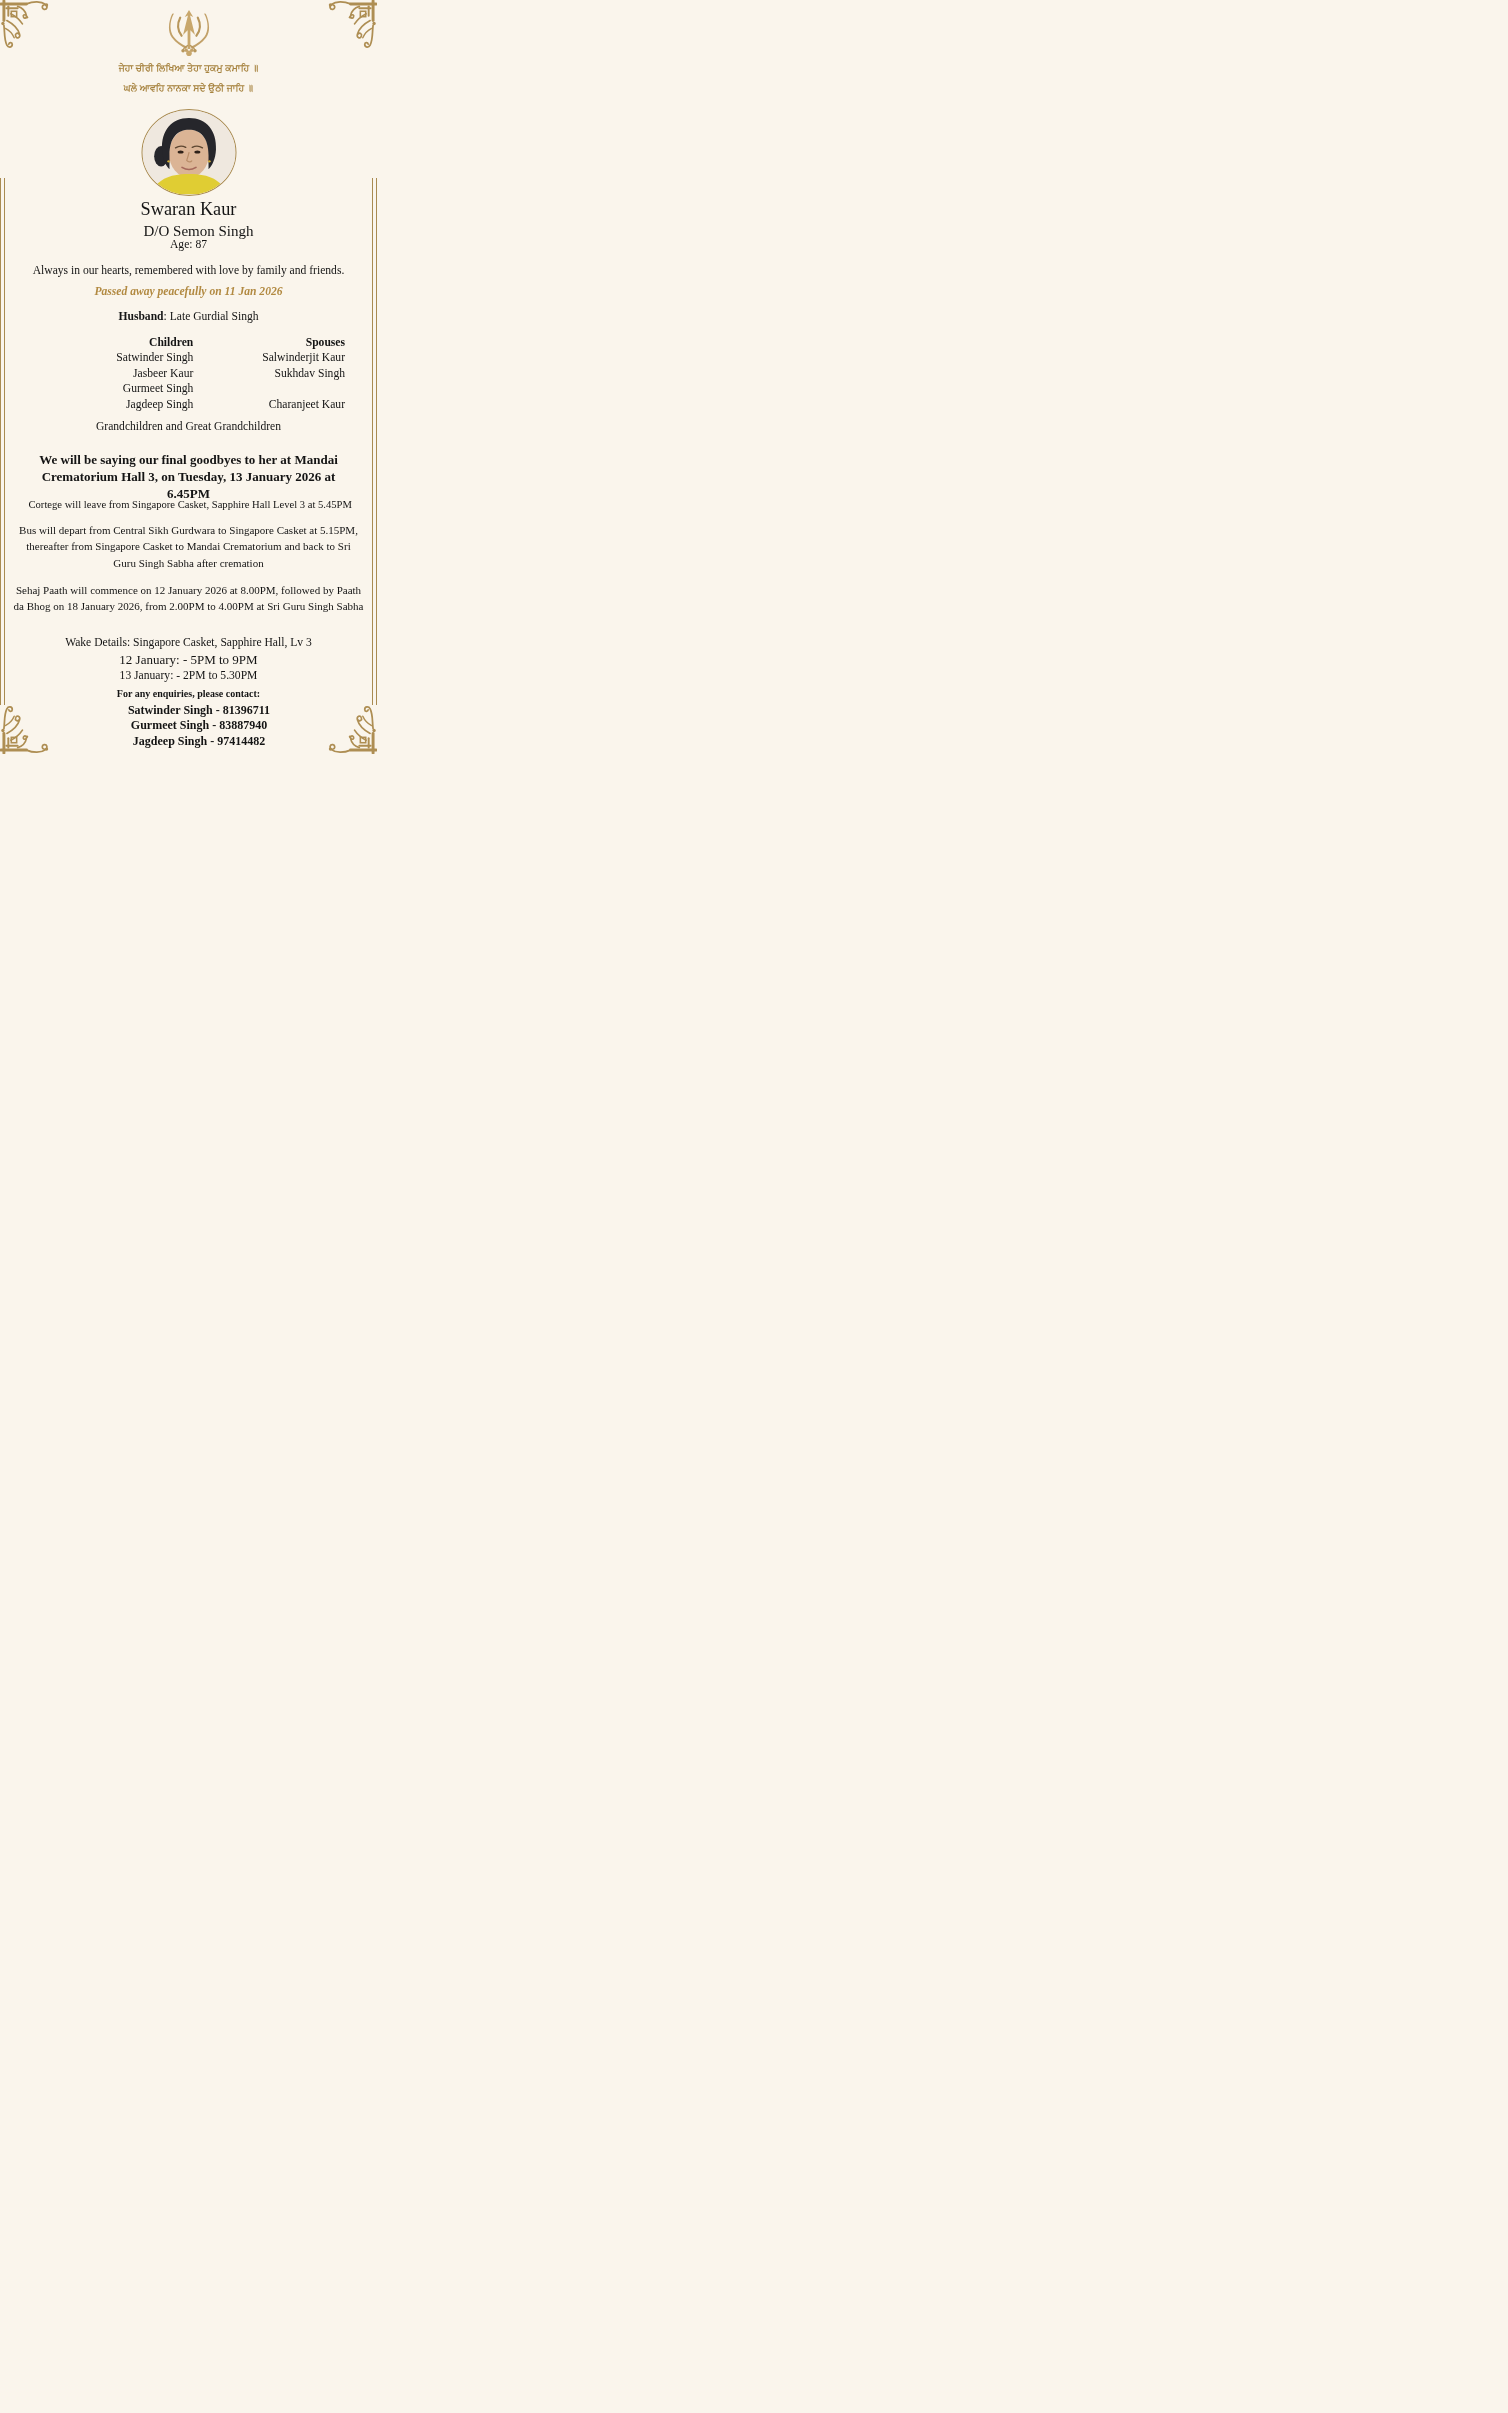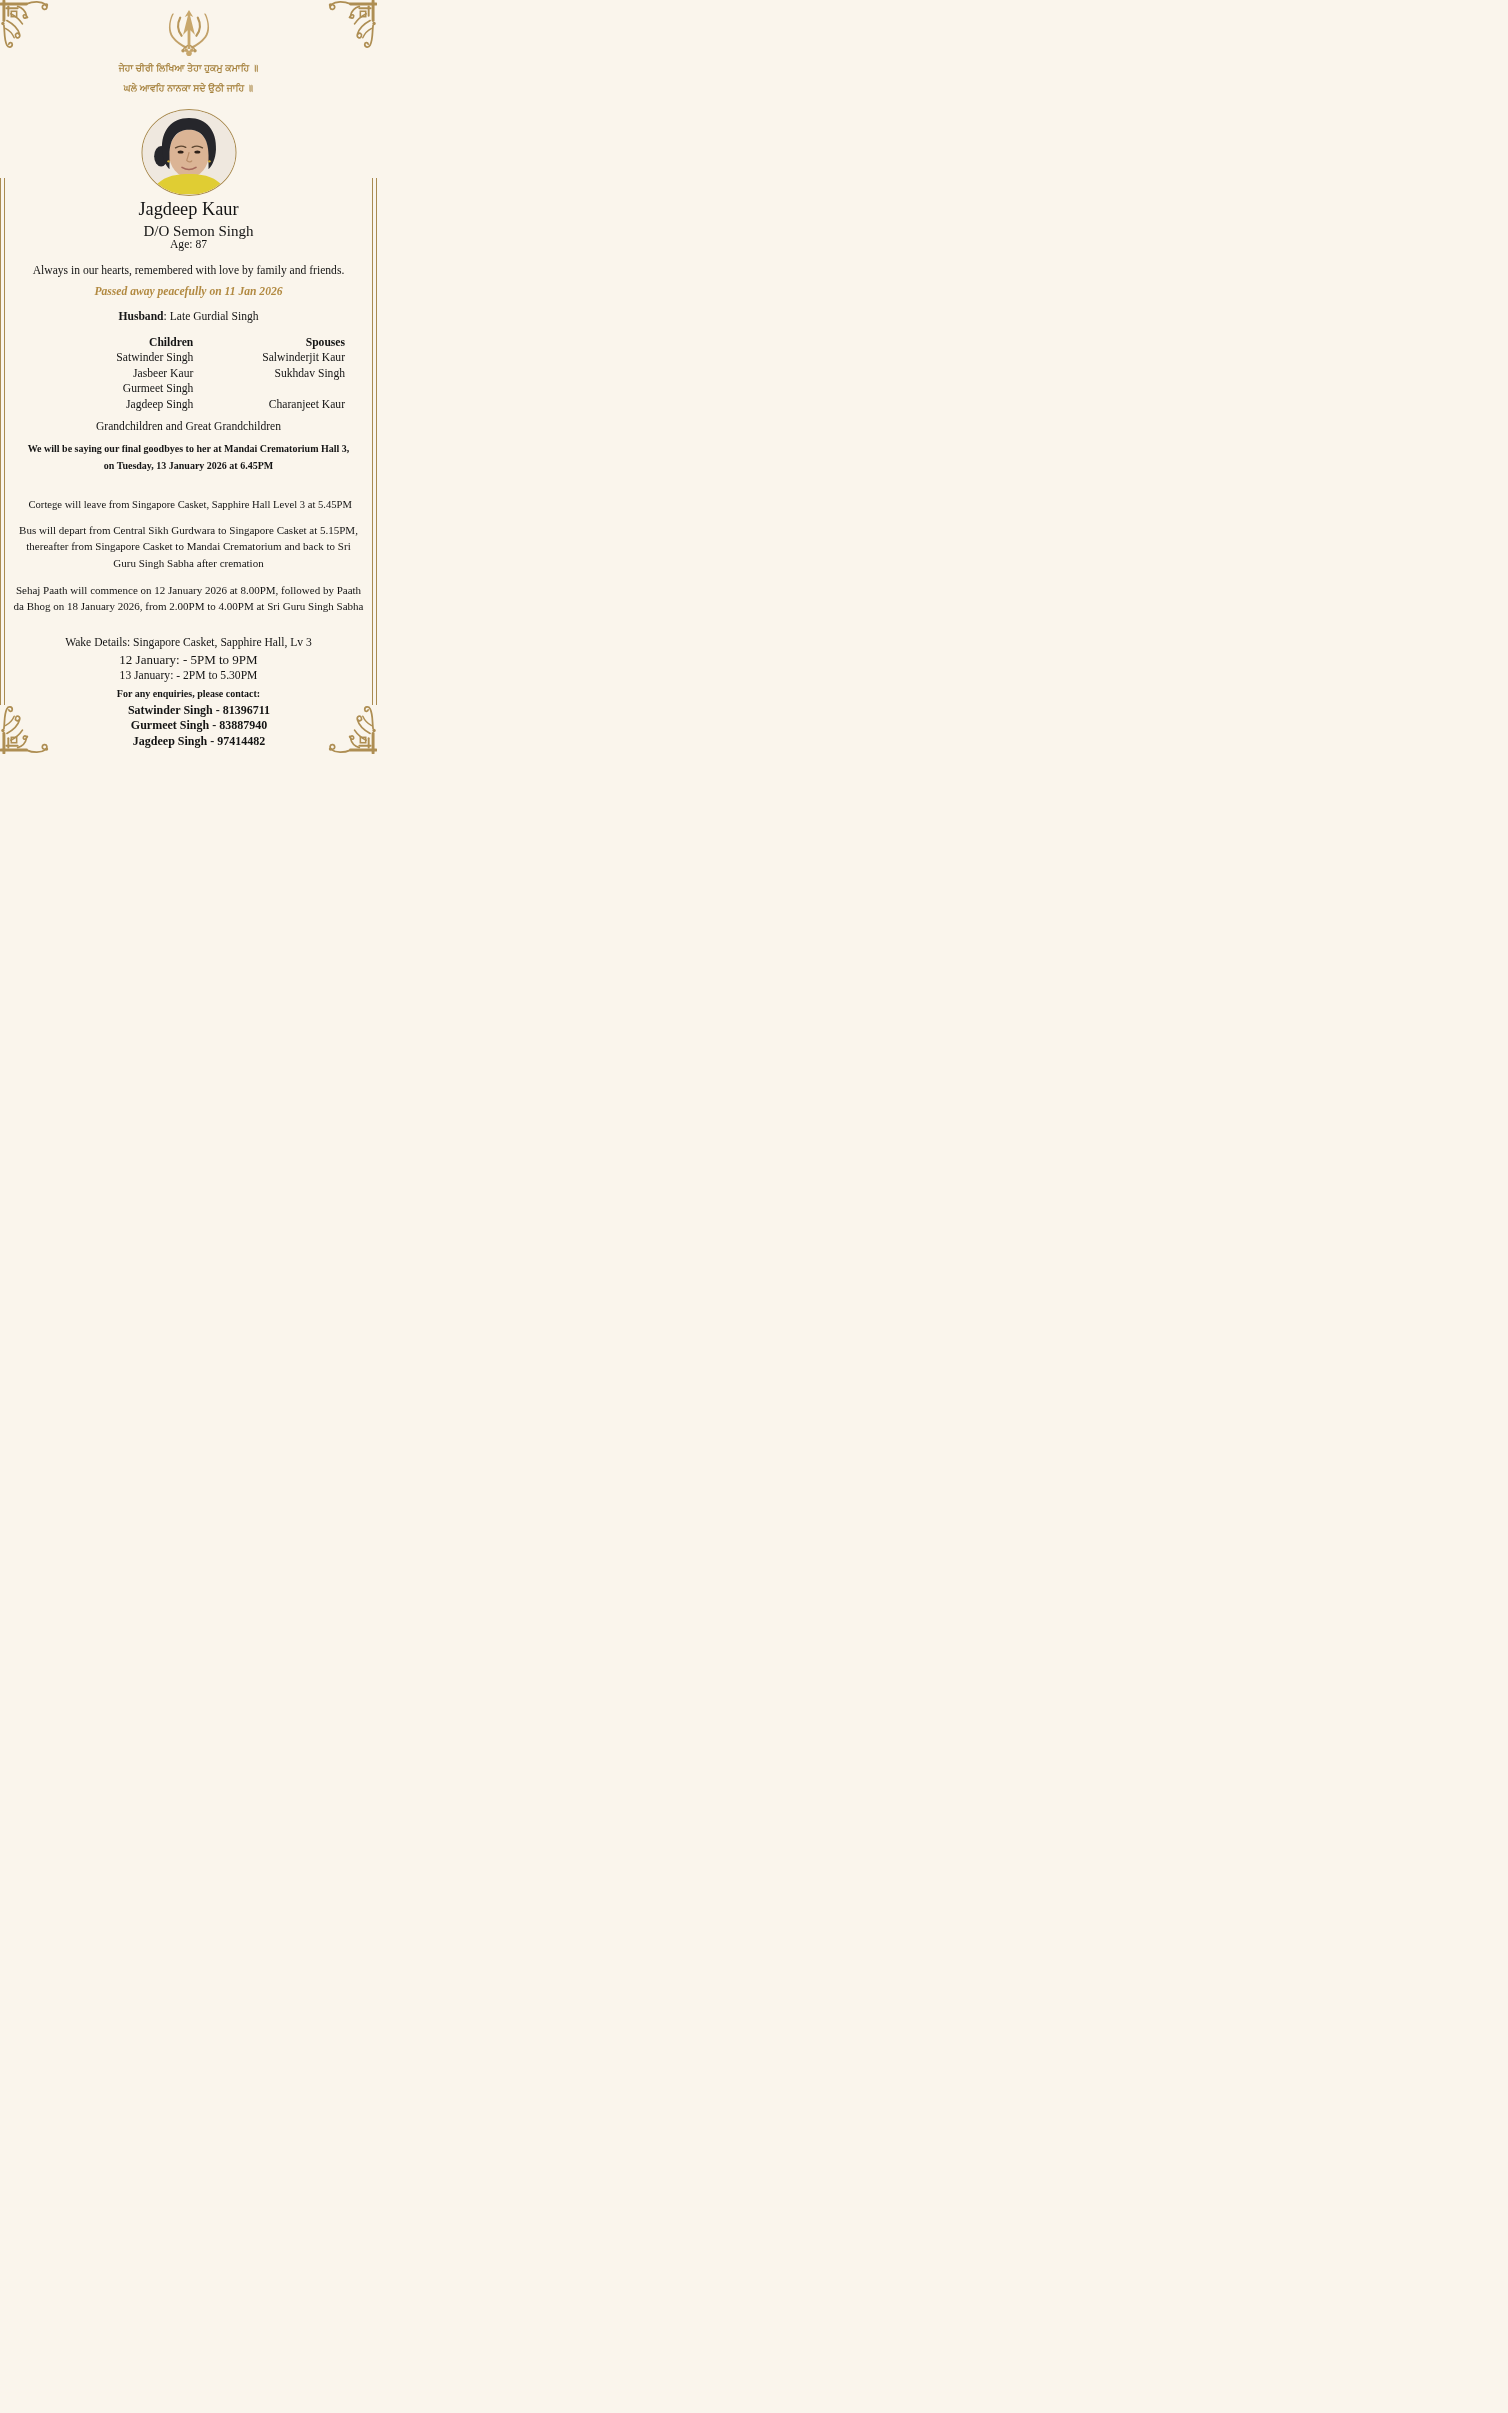--- a/index.html
+++ b/index.html
@@ -46,21 +46,21 @@
   .husband b{font-weight:bold;}
   
   .family-col{position:absolute;top:335px;text-align:right;}
   .family-col .hdr{font-size:11.6px;font-weight:bold;height:15.4px;line-height:15.4px;}
   .family-col .itm{font-size:11.6px;height:15.4px;line-height:15.4px;}
   .col-children{left:19.3px;width:174px;}
   .col-spouses{left:186px;width:159px;}
   .grand-note{top:420px;font-size:11.6px;line-height:14.5px;}
   
   .para{left:50%;transform:translateX(-50%);text-align:center;}
-  .goodbye{top:440px;width:328px;font-size:10px;line-height:17px;font-weight:bold;}
+  .goodbye{top:451px;width:328px;font-size:13px;line-height:17px;font-weight:bold;}
   .cortege{top:498px;width:320px;font-size:10.6px;line-height:14.5px;white-space:nowrap;}
   .bus{top:522px;width:341px;font-size:11px;line-height:16.4px;}
   .sehaj{top:582px;width:352px;font-size:11px;line-height:16.4px;}
   .wake{top:636px;font-size:11.6px;line-height:14.5px;}
   .wake1{top:653px;font-size:13px;line-height:14.5px;}
   .wake2{top:669px;font-size:11.6px;line-height:14.5px;}
   
   .contact-heading{top:688px;font-size:10px;line-height:12.6px;font-weight:bold;}
   .contact-entry{font-size:12px;line-height:12.6px;font-weight:bold;padding-left:21px;}
   .ce0{top:704px;} .ce1{top:719px;} .ce2{top:735px;}
@@ -158,21 +158,21 @@
     <ellipse cx="82" cy="89" rx="6.5" ry="3.4" fill="#2E2119"></ellipse>
     <ellipse cx="118" cy="89" rx="6.5" ry="3.4" fill="#2E2119"></ellipse>
     <path d="M100 90 C98 99 96 104 95 107 C98 111 104 111 106 108" stroke="#B98E69" stroke-width="2.5" fill="none" stroke-linecap="round"></path>
     <path d="M85 122 Q100 131 115 122" stroke="#A5685B" stroke-width="3.5" fill="none" stroke-linecap="round"></path>
     <path d="M18 180 C30 149 55 136 100 136 C145 136 170 149 182 180 Z" fill="#E0CD33"></path>
     <circle cx="56" cy="109" r="2.6" fill="#D4AF37"></circle>
     <circle cx="144" cy="109" r="2.6" fill="#D4AF37"></circle>
   </svg>
 </div>
 
-<div class="abs center-text name">Jagdeep Kaur</div>
+<div class="abs center-text name">Swaran Kaur</div>
 <div class="abs center-text relation">D/O Semon Singh</div>
 <div class="abs center-text age">Age: 87</div>
 <div class="abs center-text tribute">Always in our hearts, remembered with love by family and friends.</div>
 <div class="abs center-text passing">Passed away peacefully on 11 Jan 2026</div>
 
 <div class="abs center-text husband"><b>Husband</b><span>: Late Gurdial Singh</span></div>
 
 <div class="family-col col-children">
   <div class="hdr">Children</div>
   <div class="itm">Satwinder Singh</div>

